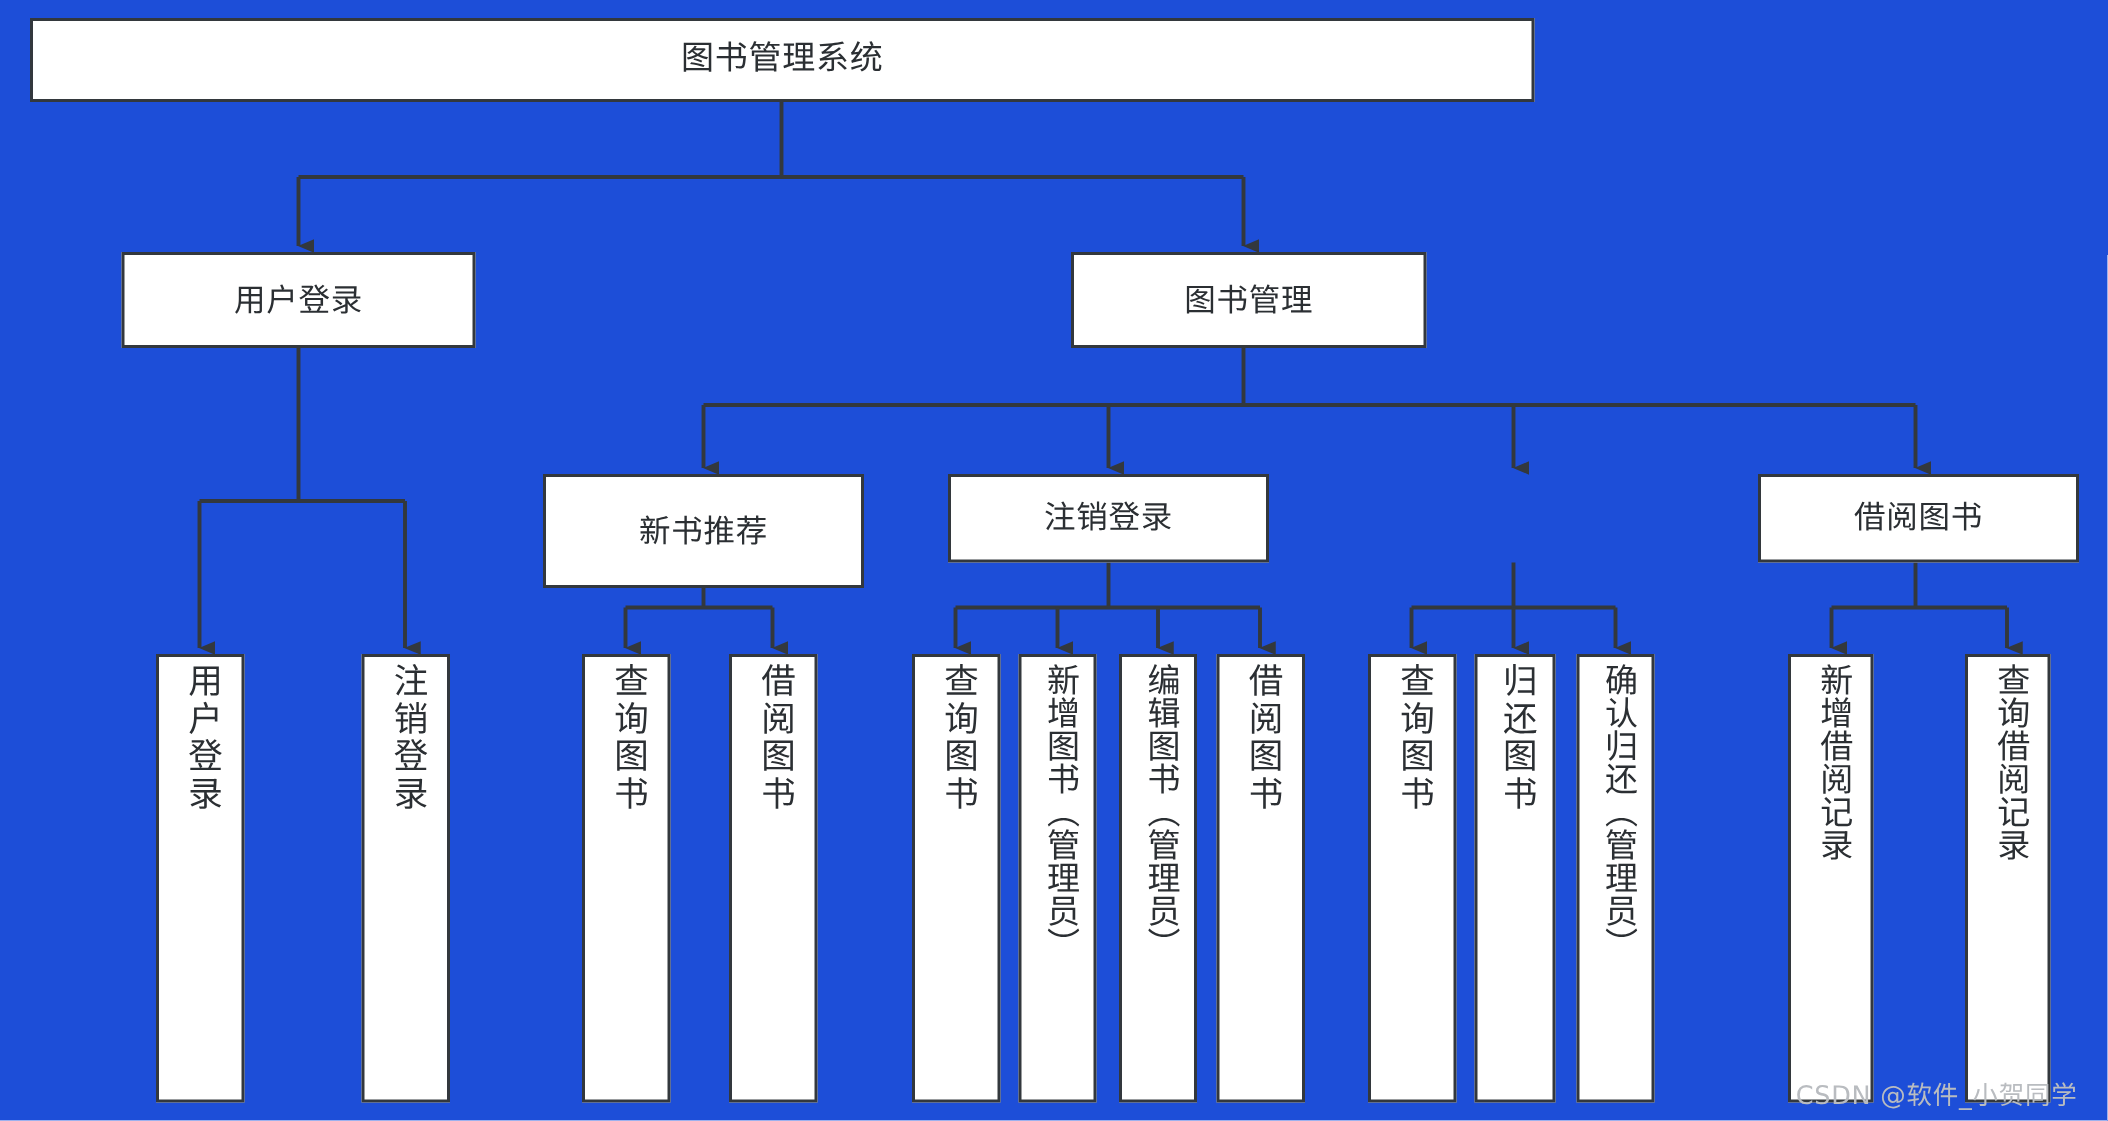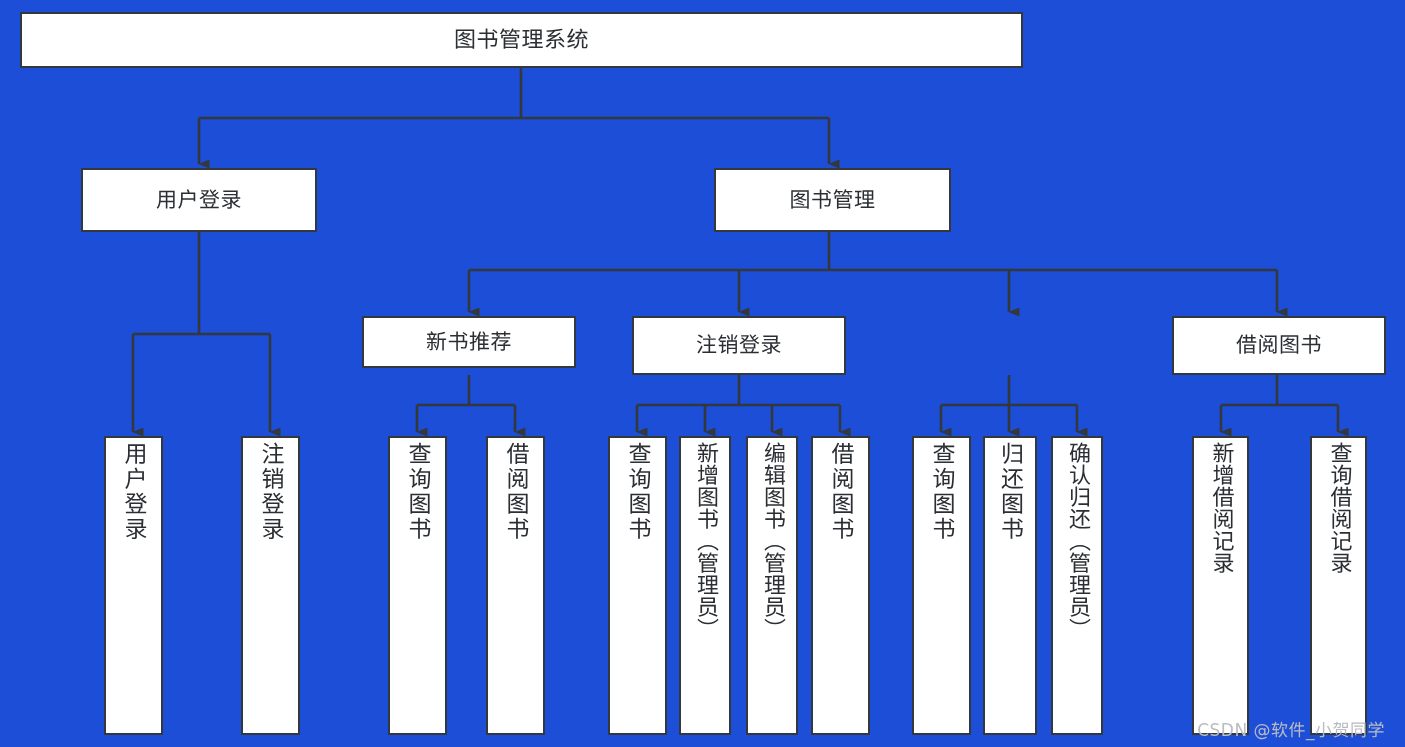--- a/index.html
+++ b/index.html
@@ -140,21 +140,21 @@
     <span class="node-label">图书管理系统</span>
   </div>
 
   <div class="node horiz" style="left:81px; top:168px; width:236px; height:64px;">
     <span class="node-label">用户登录</span>
   </div>
   <div class="node horiz" style="left:670px; top:168px; width:237px; height:64px;margin-left:44px;">
     <span class="node-label">图书管理</span>
   </div>
 
-  <div class="node horiz" style="left:362px; top:316px; width:214px; height:52px;">
+  <div class="node horiz" style="left:362px; top:316px; width:214px; height:76px;">
     <span class="node-label">新书推荐</span>
   </div>
   <div class="node horiz" style="left:632px; top:316px; width:214px; height:59px;">
     <span class="node-label">注销登录</span>
   </div>
   <div class="node horiz" style="left:1172px; top:316px; width:214px; height:59px;">
     <span class="node-label">借阅图书</span>
   </div>
 
   <div class="node leaf" style="left:104px; top:436px; width:59px; height:299px;">

